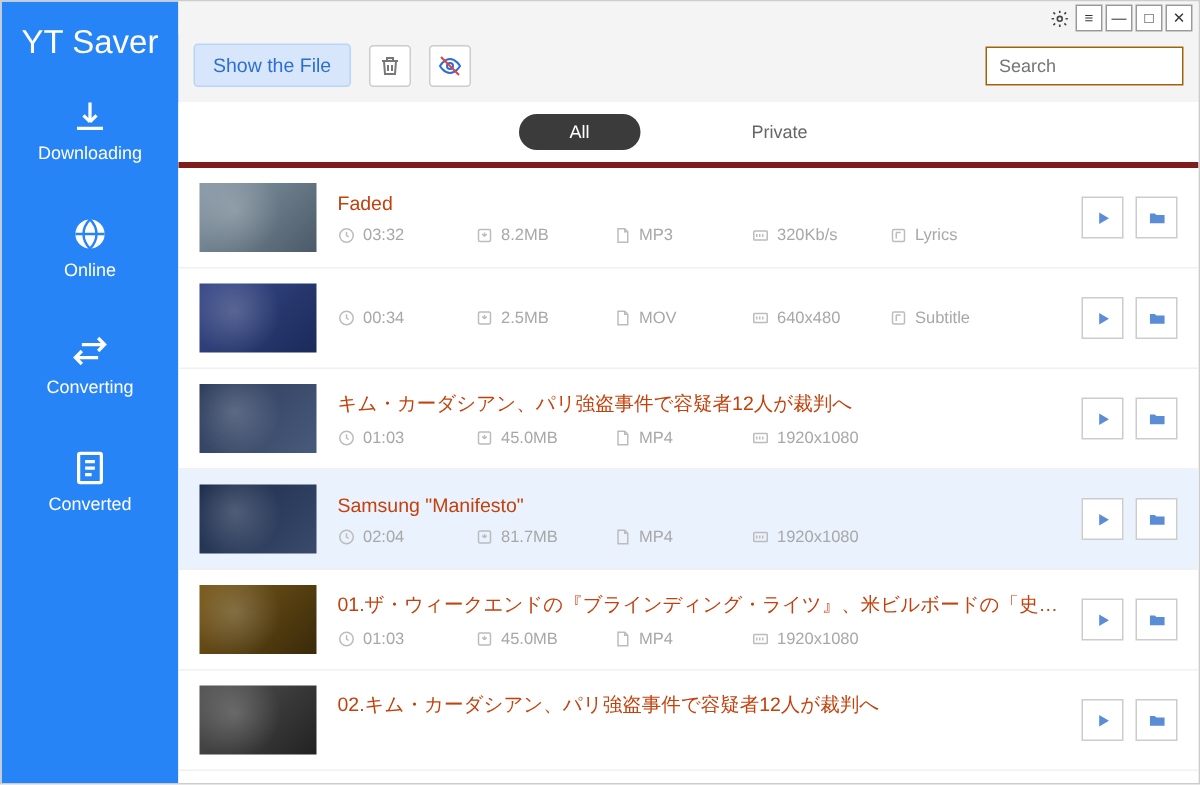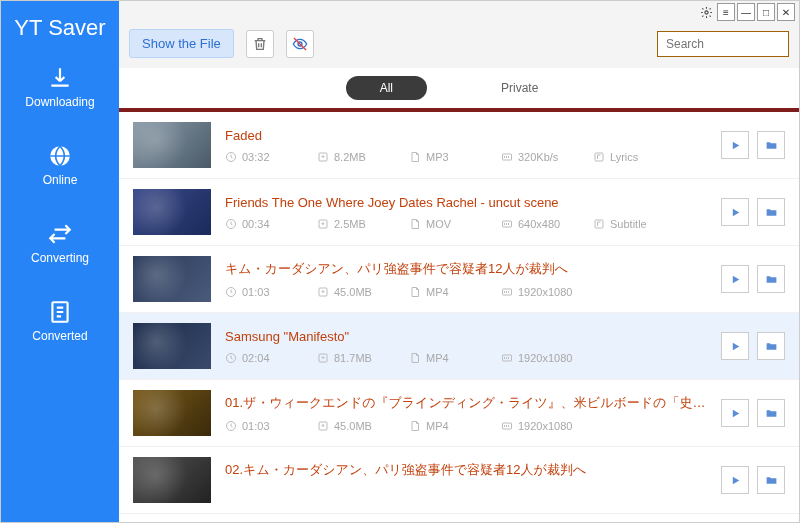--- a/index.html
+++ b/index.html
@@ -169,21 +169,20 @@
             <svg viewBox="0 0 24 24" fill="currentColor">
               <path d="M3 6h6l2 2h10v10H3z"></path>
             </svg>
           </div>
     </div>
   </div>
 
   <div class="row">
     <div class="thumb t2"></div>
     <div class="info">
-      <div class="title">Friends The One Where Joey Dates Rachel  - uncut scene</div>
       <div class="meta">
         <div class="meta-item">
               <svg viewBox="0 0 24 24" fill="none" stroke-width="2">
                 <circle cx="12" cy="12" r="9"></circle>
                 <path d="M12 7v5l3 2"></path>
               </svg>
               <span class="m-dur">00:34</span>
             </div>
         <div class="meta-item">
               <svg viewBox="0 0 24 24" fill="none" stroke-width="2">

